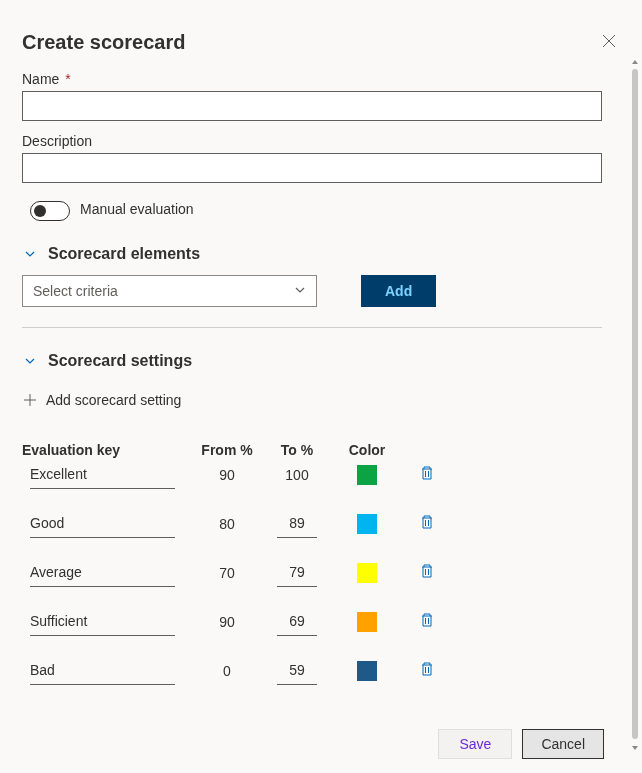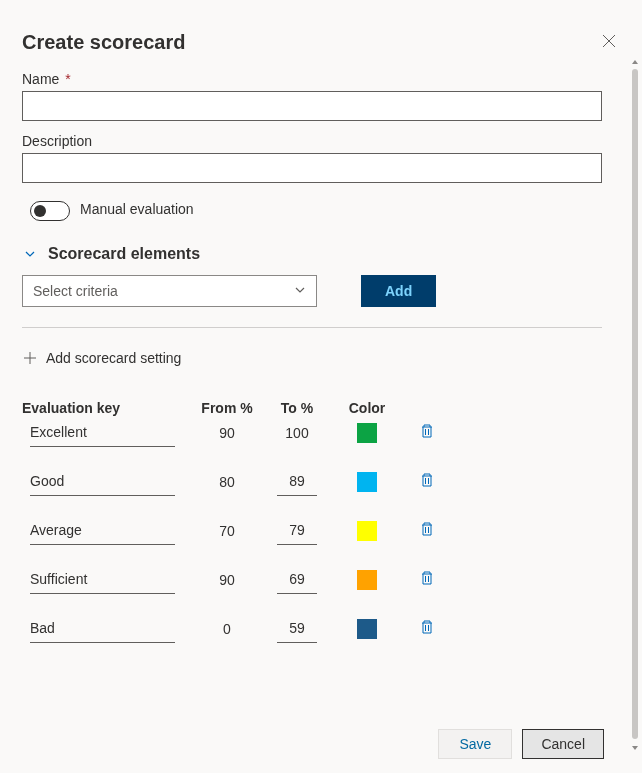--- a/index.html
+++ b/index.html
@@ -214,21 +214,21 @@
     .footer {
       position: absolute;
       bottom: 14px;
       right: 38px;
       display: flex;
       gap: 10px;
     }
     .save-btn {
       border: 1px solid #e1dfdd;
       background: #f3f2f1;
-      color: #0369a1;
+      color: #6d28d9;
       padding: 6px 20px;
       font-size: 14px;
       cursor: default;
     }
     .cancel-btn {
       border: 1px solid #323130;
       background: #e5e5e5;
       color: #323130;
       padding: 6px 18px;
       font-size: 14px;
@@ -282,20 +282,28 @@
         <svg width="12" height="12" viewBox="0 0 12 12">
             <path d="M2 4 L6 8 L10 4" stroke="#605e5c" stroke-width="1.2" fill="none"></path>
           </svg>
       </span>
     </div>
     <button class="add-btn">Add</button>
   </div>
 
   <hr class="divider">
 
+  <div class="section-header">
+    <span class="chevron">
+      <svg width="12" height="12" viewBox="0 0 12 12">
+          <path d="M2 4 L6 8 L10 4" stroke="currentColor" stroke-width="1.2" fill="none"></path>
+        </svg>
+    </span>
+    <h2>Scorecard settings</h2>
+  </div>
 
   <div class="add-setting">
     <span class="plus-icon">
       <svg width="14" height="14" viewBox="0 0 14 14">
           <path d="M7 1 L7 13 M1 7 L13 7" stroke="currentColor" stroke-width="1"></path>
         </svg>
     </span>
     <span>Add scorecard setting</span>
   </div>
 

